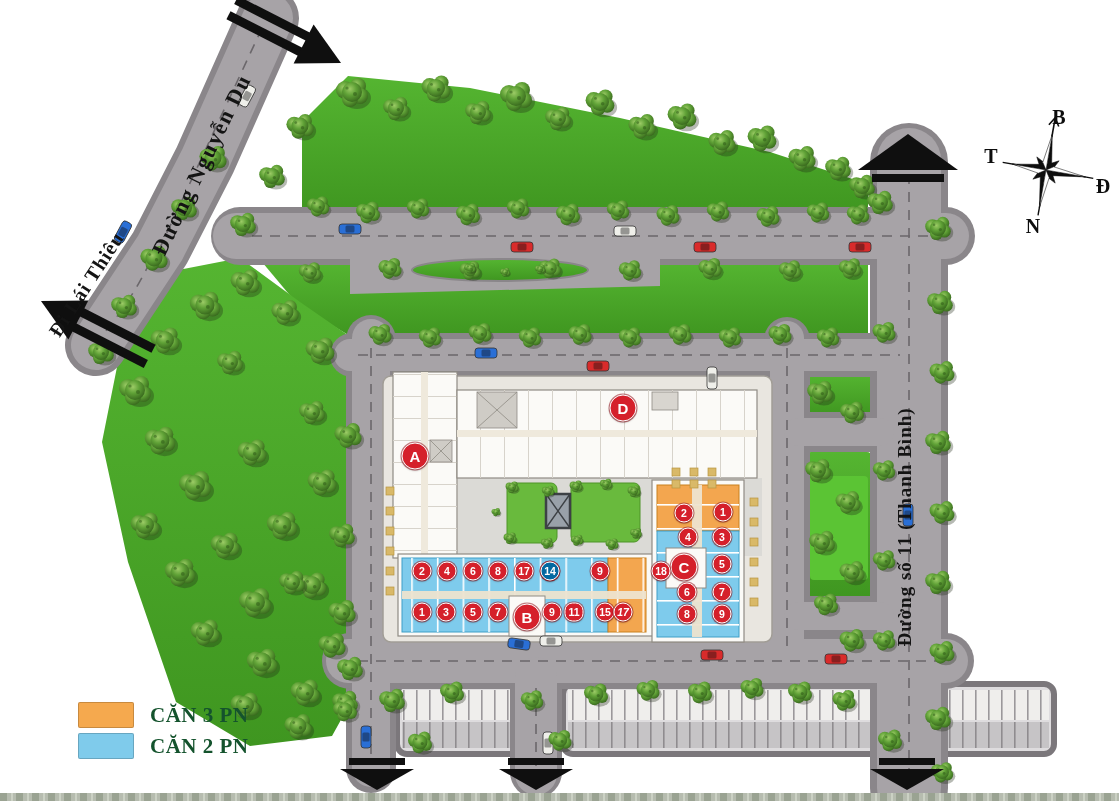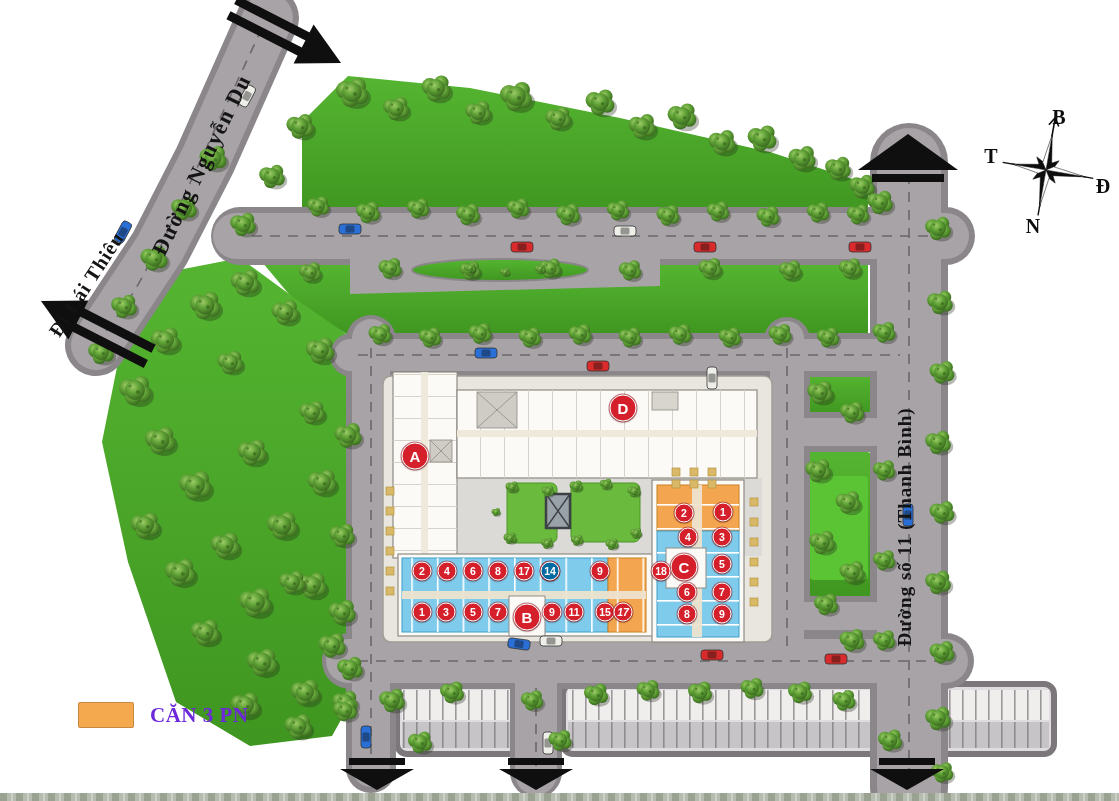--- a/index.html
+++ b/index.html
@@ -8,21 +8,21 @@
   .stage svg{position:absolute;left:0;top:0;}
   .badge{position:absolute;display:flex;align-items:center;justify-content:center;
          background:#D5202B;color:#fff;border:1.5px solid #fff;border-radius:50%;
          width:17px;height:17px;font:700 10.5px "Liberation Sans",sans-serif;line-height:1;
          box-shadow:0 0 0 1px rgba(150,20,30,.55),0 1px 2px rgba(0,0,0,.35);
          transform:translate(-50%,-50%);}
   .badge.lg{width:25px;height:25px;font-size:15px;}
   .legend{position:absolute;left:78px;top:702px;}
   .legend-row{display:flex;align-items:center;gap:16px;margin-bottom:5px;}
   .legend-swatch{width:56px;height:26px;border-radius:2px;box-shadow:inset 0 0 0 1px rgba(0,0,0,.18);}
-  .legend-label{font:700 21px "Liberation Serif","DejaVu Serif",serif;color:#6d28d9;letter-spacing:.5px;}
+  .legend-label{font:700 21px "Liberation Serif","DejaVu Serif",serif;color:#14532d;letter-spacing:.5px;}
   .road-label{font-family:"Liberation Serif","DejaVu Serif",serif;font-weight:700;fill:#141414;}
   .compass-letter{font-family:"Liberation Serif","DejaVu Serif",serif;font-weight:700;font-size:20px;fill:#0d0d0d;}
 </style>
 </head>
 <body>
 
 <div class="stage">
 <svg id="site-map" width="1119" height="801" viewBox="0 0 1119 801">
   <defs>
     <radialGradient id="tg" cx="40%" cy="35%" r="70%">
@@ -487,33 +487,37 @@
       <div class="badge" style="left: 524px; top: 571px; background: rgb(213, 32, 43);">17</div>
       <div class="badge" style="left: 550px; top: 571px; background: #d946ef;">12</div>
       <div class="badge" style="left: 550px; top: 571px; background: #0369a1;">14</div>
       <div class="badge" style="left: 600px; top: 571px; background: rgb(213, 32, 43);">9</div>
       <div class="badge" style="left: 625px; top: 571px; background: rgb(213, 32, 43); margin-left: 36px;">18</div>
       <div class="badge" style="left: 422px; top: 612px; background: rgb(213, 32, 43);">1</div>
       <div class="badge" style="left: 446px; top: 612px; background: rgb(213, 32, 43);">3</div>
       <div class="badge" style="left: 473px; top: 612px; background: rgb(213, 32, 43);">5</div>
       <div class="badge" style="left: 498px; top: 612px; background: rgb(213, 32, 43);">7</div>
       <div class="badge" style="left: 552px; top: 612px; background: rgb(213, 32, 43);">9</div>
-      <div class="badge" style="left: 574px; top: 612px; background: rgb(213, 32, 43);">11</div>
+      <div class="badge" style="left: 574px; top: 612px; background: rgb(213, 32, 43); border-radius: 8px;">11</div>
       <div class="badge" style="left: 598px; top: 612px; background: rgb(213, 32, 43); margin-left: 7px;">15</div>
       <div class="badge" style="left: 623px; top: 612px; background: rgb(213, 32, 43); font-style: italic;">17</div>
       <div class="badge" style="left: 723px; top: 512px; background: rgb(213, 32, 43);">1</div>
       <div class="badge" style="left: 684px; top: 513px; background: rgb(213, 32, 43);">2</div>
       <div class="badge" style="left: 722px; top: 537px; background: rgb(213, 32, 43);">3</div>
       <div class="badge" style="left: 688px; top: 537px; background: rgb(213, 32, 43);">4</div>
       <div class="badge" style="left: 722px; top: 564px; background: rgb(213, 32, 43);">5</div>
       <div class="badge" style="left: 687px; top: 592px; background: rgb(213, 32, 43);">6</div>
       <div class="badge" style="left: 722px; top: 592px; background: rgb(213, 32, 43);">7</div>
       <div class="badge" style="left: 687px; top: 614px; background: rgb(213, 32, 43);">8</div>
       <div class="badge" style="left: 722px; top: 614px; background: rgb(213, 32, 43);">9</div>
     </div>
 
 <div class="legend">
   <div class="legend-row">
     <div class="legend-swatch" style="background: rgb(245, 169, 78);"></div>
     <div class="legend-label">CĂN 3 PN</div>
   </div>
+  <div class="legend-row">
+    <div class="legend-swatch" style="background: rgb(127, 203, 235);"></div>
+    <div class="legend-label">CĂN 2 PN</div>
+  </div>
 </div>
 </div>
 
 </body></html>

